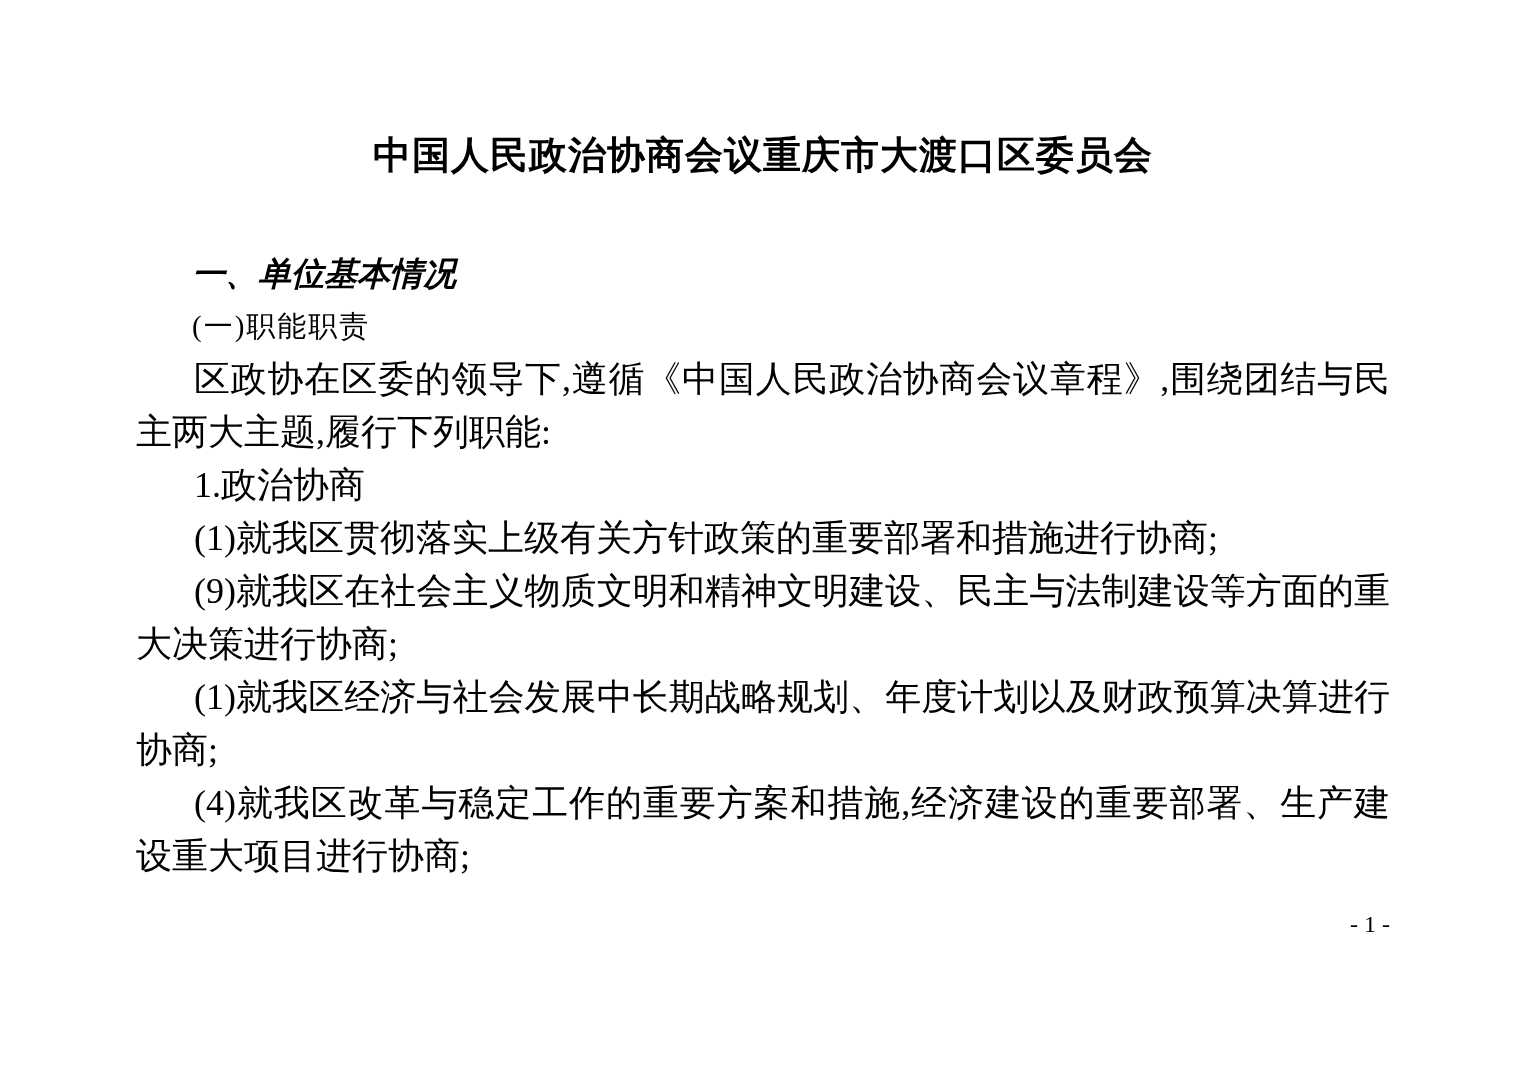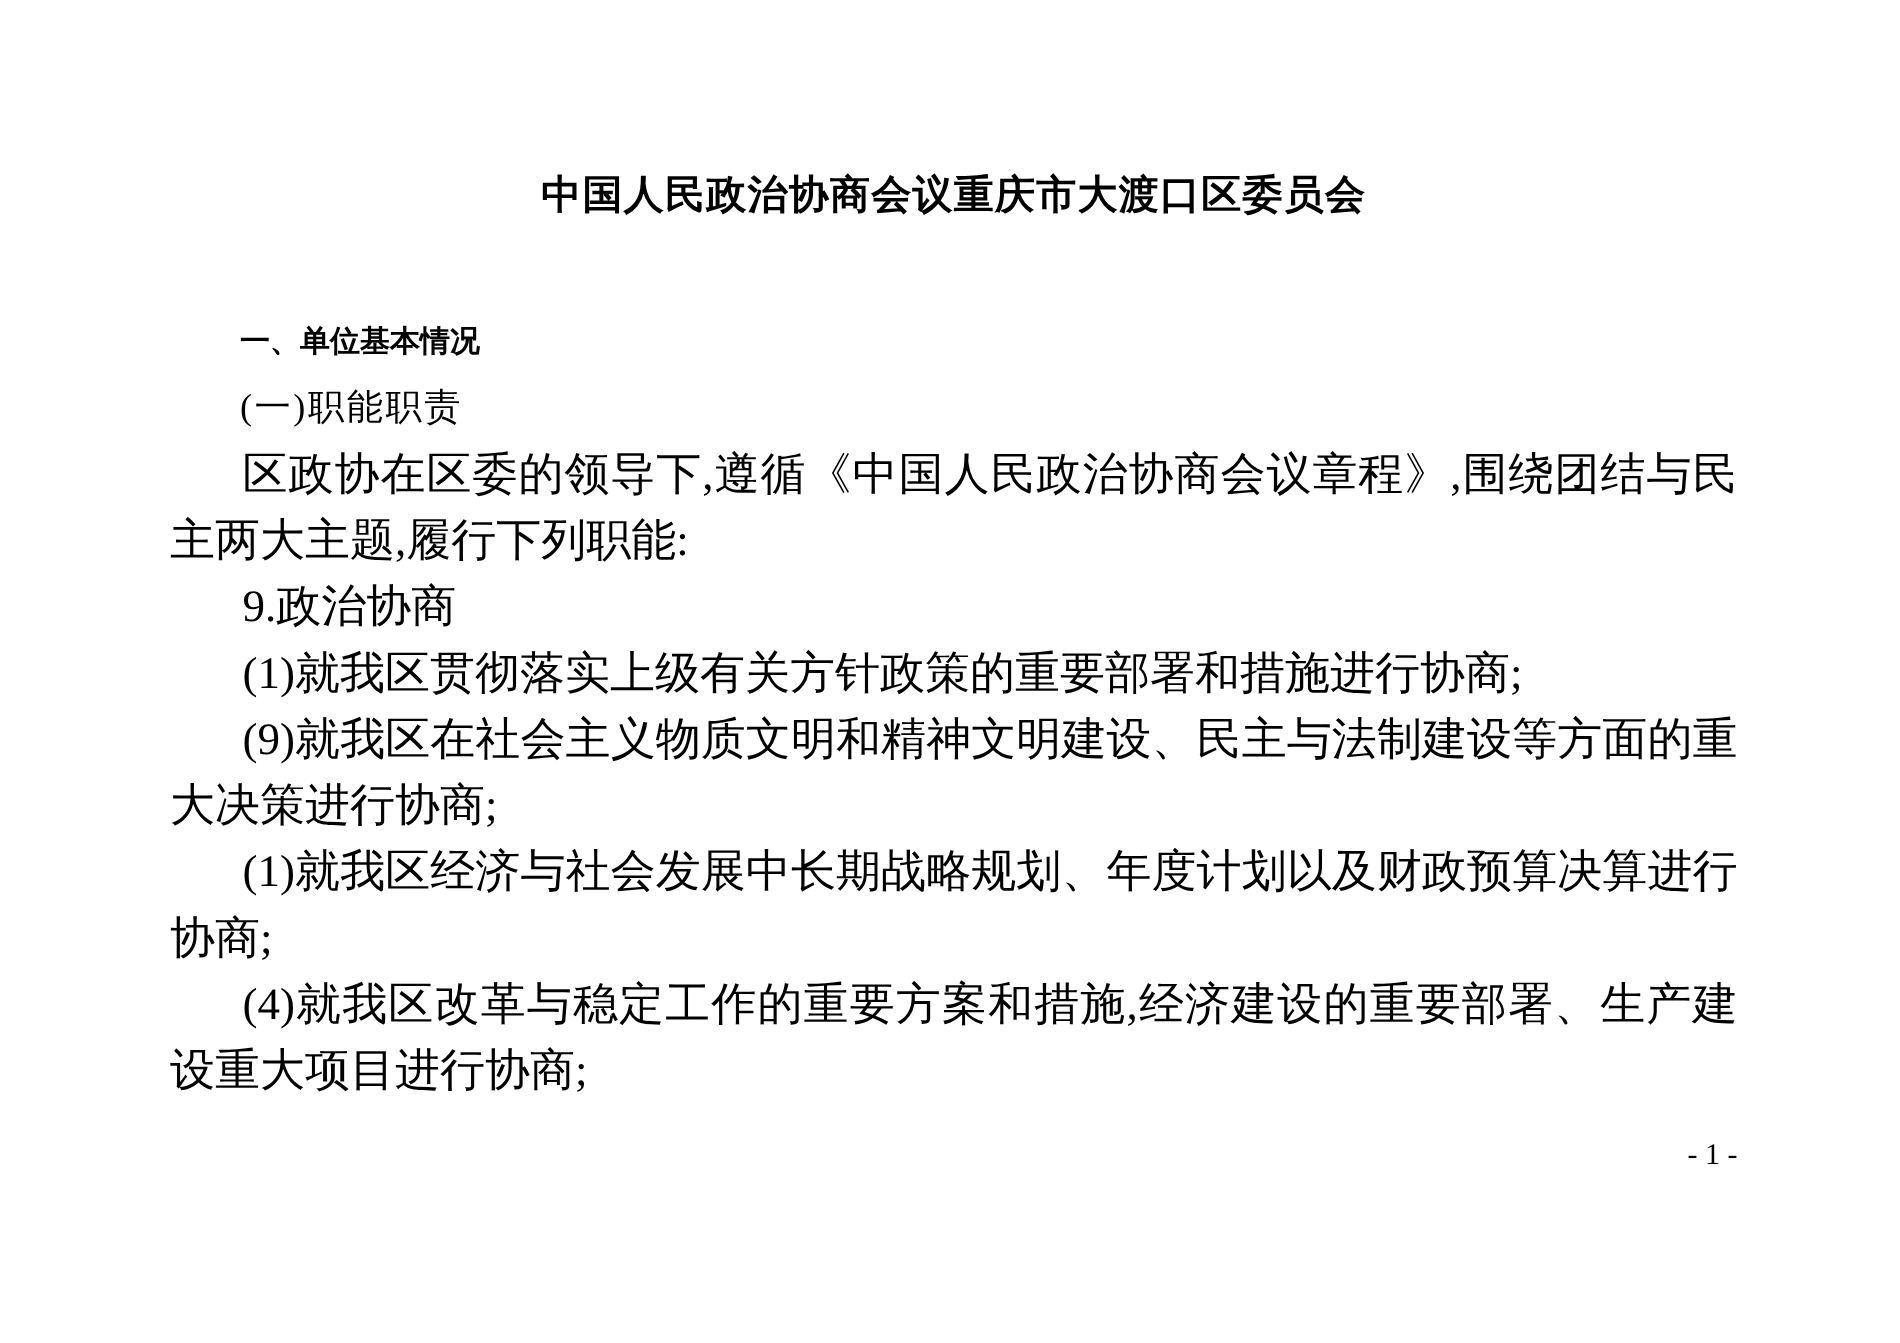--- a/index.html
+++ b/index.html
@@ -17,34 +17,35 @@
   .doc-page {
     box-sizing: border-box;
     width: 1520px;
     height: 1074px;
     padding: 0 130px 0 136px;
     background: #ffffff;
   }
   .doc-title {
     margin: 126px 0 0 0;
     text-align: center;
-    font-size: 32px;
+    font-size: 38px;
     line-height: 58px;
     font-weight: bold;
     font-family: "Liberation Serif", "DejaVu Serif", serif;
     letter-spacing: 1px;
   }
   .doc-title .title-line { display: block; }
   .section-heading {
     margin: 63px 0 0 0;
-    font-size: 24px;
+    font-size: 33px;
     line-height: 53px;
     font-weight: bold;
     font-family: "Liberation Sans", "DejaVu Sans", sans-serif;
     text-indent: 56px;
+    font-style: italic;
   }
   .section-subheading {
     margin: 0;
     font-size: 29px;
     line-height: 53px;
     font-weight: normal;
     font-family: "Liberation Serif", "DejaVu Serif", serif;
     text-indent: 56px;
     letter-spacing: 2px;
   }
@@ -72,21 +73,21 @@
   <h1 class="doc-title">
     <span class="title-line">中国人民政治协商会议重庆市大渡口区委员会</span>
   </h1>
 
   <h2 class="section-heading">一、单位基本情况</h2>
 
   <h3 class="section-subheading">(一)职能职责</h3>
 
   <p class="body-paragraph">区政协在区委的领导下,遵循《中国人民政治协商会议章程》,围绕团结与民主两大主题,履行下列职能:</p>
 
-  <p class="body-paragraph">9.政治协商</p>
+  <p class="body-paragraph">1.政治协商</p>
 
   <p class="body-paragraph">(1)就我区贯彻落实上级有关方针政策的重要部署和措施进行协商;</p>
 
   <p class="body-paragraph">(9)就我区在社会主义物质文明和精神文明建设、民主与法制建设等方面的重大决策进行协商;</p>
 
   <p class="body-paragraph">(1)就我区经济与社会发展中长期战略规划、年度计划以及财政预算决算进行协商;</p>
 
   <p class="body-paragraph">(4)就我区改革与稳定工作的重要方案和措施,经济建设的重要部署、生产建设重大项目进行协商;</p>
 
 

